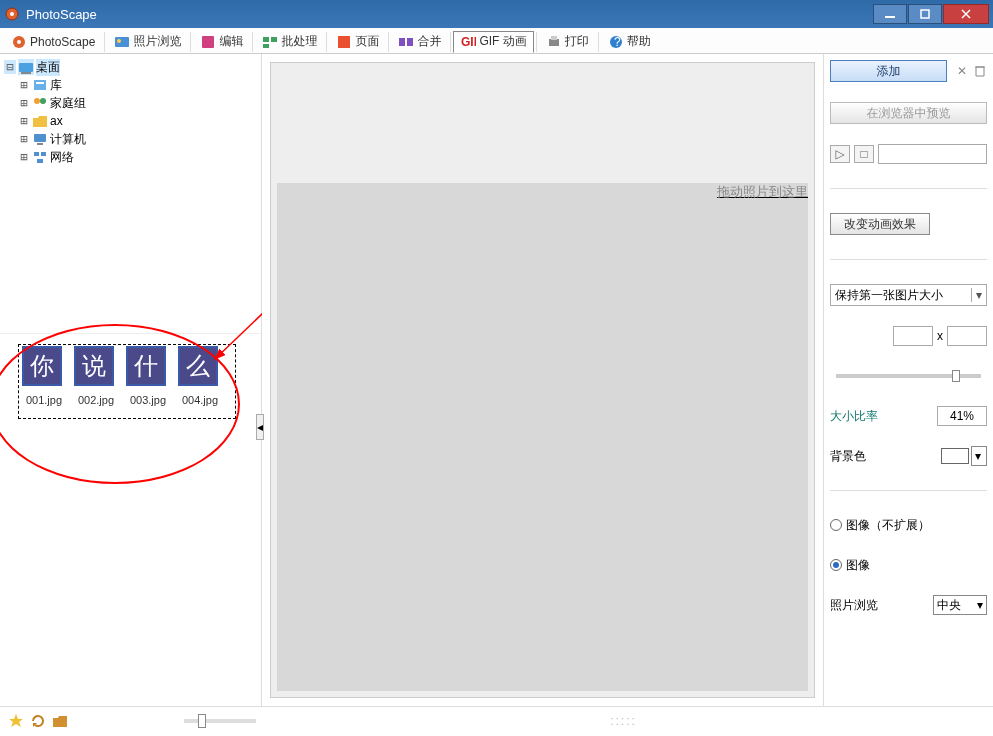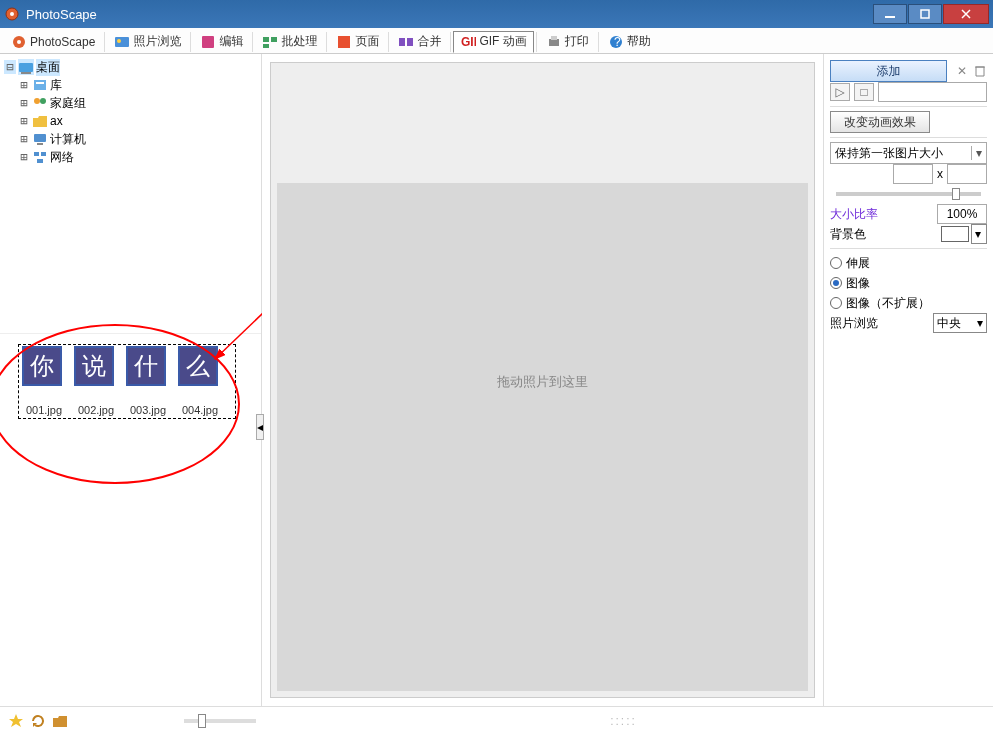--- a/index.html
+++ b/index.html
@@ -29,31 +29,31 @@
 .tree-row { display:flex; align-items:center; height:18px; padding-left:2px; white-space:nowrap;}
 .tree-row.sel span { background:#cce8ff; }
 .tw { width:12px; text-align:center; color:#666; cursor:pointer; font-family:monospace;}
 .ficon { width:16px; height:16px; margin:0 2px; display:inline-block; }
 .indent { display:inline-block; }
 
 .thumbs { flex:1; position:relative; padding:8px; background:#fff;}
 .selrect { position:absolute; left:18px; top:10px; width:218px; height:75px; border:1px dashed #000; }
 .thumb { position:absolute; top:12px; width:44px; text-align:center; }
 .thumb .timg { width:40px; height:40px; background:#4a4a8a; color:#fff; font-size:24px; display:flex; align-items:center; justify-content:center; border:2px solid #3a5aa8; font-family:KaiTi,serif;}
-.thumb .tlabel { font-size:11px; color:#333; margin-top:18px;}
+.thumb .tlabel { font-size:11px; color:#333; margin-top:8px;}
 .ellipse { position:absolute; border:2px solid red; border-radius:50%; pointer-events:none;}
 .arrow-svg { position:absolute; pointer-events:none;}
 
 .center { flex:1; position:relative; background:#fff; display:flex; }
 .canvas { flex:1; margin:8px; background:#eee; position:relative; border:1px solid #ccc;}
-.canvas-inner { position:absolute; left:6px; top:120px; right:6px; bottom:6px; background:#d8d8d8; display:flex; align-items:flex-start; justify-content:center; padding-top:190px;}
+.canvas-inner { position:absolute; left:6px; top:120px; right:6px; bottom:6px; background:#d8d8d8; display:flex; align-items:flex-start; justify-content:flex-end; text-decoration:underline;}
 .canvas-inner span { color:#888; font-size:13px; }
 .splitter { position:absolute; left:-6px; top:360px; width:8px; height:26px; border:1px solid #aaa; background:#f0f0f0; display:flex; align-items:center; justify-content:center; cursor:pointer;}
 
-.right { width:170px; padding:6px; background:#fff; border-left:1px solid #ddd; display:flex; flex-direction:column; gap:0;}
+.right { width:170px; padding:6px; background:#fff; border-left:1px solid #ddd; display:flex; flex-direction:column; gap:20px;}
 .btn { height:22px; border:1px solid #8a8a8a; background:linear-gradient(#fff,#e4e4e4); cursor:pointer; display:flex; align-items:center; justify-content:center; color:#333;}
 .btn.primary { border:1px solid #4a80c0; background:linear-gradient(#eaf2ff,#c6ddf6); color:#1a3a6a;}
 .btn.disabled { color:#999; border-color:#bbb;}
 .row { display:flex; align-items:center; gap:4px; }
 .row .btn { flex:1; }
 .smallicons { display:flex; gap:4px; margin-left:4px;}
 .smallicons div { width:14px; height:14px; cursor:pointer; color:#888; display:flex;align-items:center;justify-content:center;}
 .hr { height:1px; background:#ddd; margin:4px 0;}
 .field { height:20px; border:1px solid #aaa; background:#fff; padding:0 2px; display:flex; align-items:center; justify-content:center;}
 .select { height:22px; border:1px solid #aaa; background:#fff; display:flex; align-items:center; padding:0 4px; justify-content:space-between;}
@@ -316,20 +316,21 @@
       <div class="smallicons">
         <div>✕</div>
         <div>
             <svg width="14" height="14" viewBox="0 0 14 14">
               <path d="M3 3h8v9H3z" fill="none" stroke="#888"></path>
               <path d="M2 3h10" stroke="#888"></path>
             </svg>
           </div>
       </div>
     </div>
+    <div class="btn disabled">在浏览器中预览</div>
     <div class="playctl">
       <div class="pbtn">▷</div>
       <div class="pbtn">□</div>
       <div class="field" style="flex:1"></div>
     </div>
     <div class="hr"></div>
     <div class="btn" style="width:100px">改变动画效果</div>
     <div class="hr"></div>
     <div class="select">
         <span>保持第一张图片大小</span>
@@ -337,42 +338,38 @@
       </div>
     <div class="row" style="justify-content:flex-end">
       <div class="field" style="width:40px"></div>
       <span>x</span>
       <div class="field" style="width:40px"></div>
     </div>
     <div class="slider-track">
         <div class="slider-thumb" style="left:80%"></div>
       </div>
     <div class="label-r">
-      <span style="color:#6d28d9">大小比率</span>
-      <div class="field" style="width:50px">100%</div>
+      <span style="color:#0f766e">大小比率</span>
+      <div class="field" style="width:50px">41%</div>
     </div>
     <div class="label-r">
       <span>背景色</span>
       <div style="display:flex;gap:2px;align-items:center">
         <div class="colorswatch"></div>
         <div class="combo-sm" style="min-width:16px">▾</div>
       </div>
     </div>
     <div class="hr"></div>
     <div class="radio-row">
         <span class="radio"></span>
-        <span>伸展</span>
+        <span>图像（不扩展）</span>
       </div>
     <div class="radio-row">
         <span class="radio checked"></span>
         <span>图像</span>
-      </div>
-    <div class="radio-row">
-        <span class="radio"></span>
-        <span>图像（不扩展）</span>
       </div>
     <div class="label-r">
       <span>照片浏览</span>
       <div class="combo-sm">
           <span>中央</span>
           <span>▾</span>
         </div>
     </div>
   </div>
 </div>

